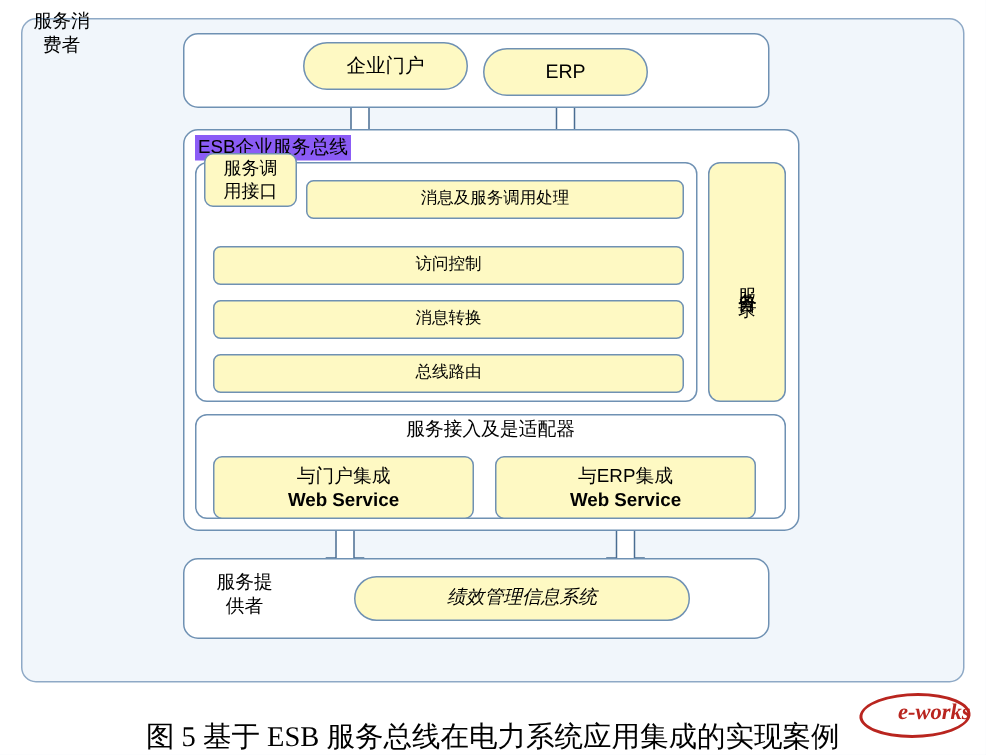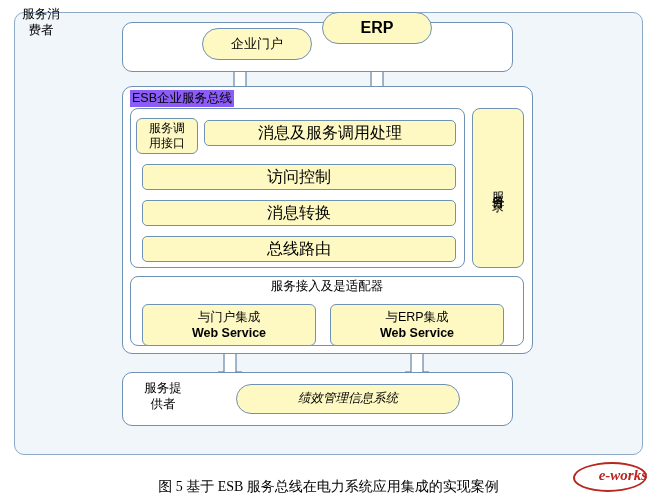--- a/index.html
+++ b/index.html
@@ -74,26 +74,26 @@
   .portal-box {
     left: 202px;
     top: 28px;
     width: 110px;
     height: 32px;
     border-radius: 16px;
     font-size: 13px;
   }
   .erp-box {
     left: 322px;
-    top: 12px;
+    top: 32px;
     width: 110px;
     height: 32px;
     border-radius: 16px;
-    font-size: 16px;
-    font-weight: bold;
+    font-size: 13px;
+    font-weight: normal;
   }
   
   .esb-container {
     position: absolute;
     left: 122px;
     top: 86px;
     width: 411px;
     height: 268px;
     border: 1px solid #6f91b3;
     border-radius: 10px;
@@ -116,32 +116,32 @@
     top: 108px;
     width: 335px;
     height: 160px;
     border: 1px solid #6f91b3;
     border-radius: 8px;
     background: #ffffff;
     box-sizing: border-box;
   }
   .iface-box {
     left: 136px;
-    top: 118px;
+    top: 102px;
     width: 62px;
     height: 36px;
     font-size: 12px;
     line-height: 1.25;
     border-radius: 6px;
   }
   .bar {
     left: 204px;
     width: 252px;
     height: 26px;
-    font-size: 16px;
+    font-size: 11px;
     border-radius: 5px;
   }
   .bar1 { top: 120px; }
   .bar2 { left: 142px; width: 314px; top: 164px; }
   .bar3 { left: 142px; width: 314px; top: 200px; }
   .bar4 { left: 142px; width: 314px; top: 236px; }
   
   .catalog-box {
     left: 472px;
     top: 108px;
@@ -227,21 +227,21 @@
     height: 503px;
     pointer-events: none;
   }
   
   .caption {
     position: absolute;
     left: 0;
     top: 478px;
     width: 657px;
     text-align: center;
-    font-size: 14px;
+    font-size: 19px;
     color: #000;
     font-family: "Liberation Serif", serif;
   }
   
   .watermark {
     position: absolute;
     right: 8px;
     top: 458px;
     width: 76px;
     height: 38px;

